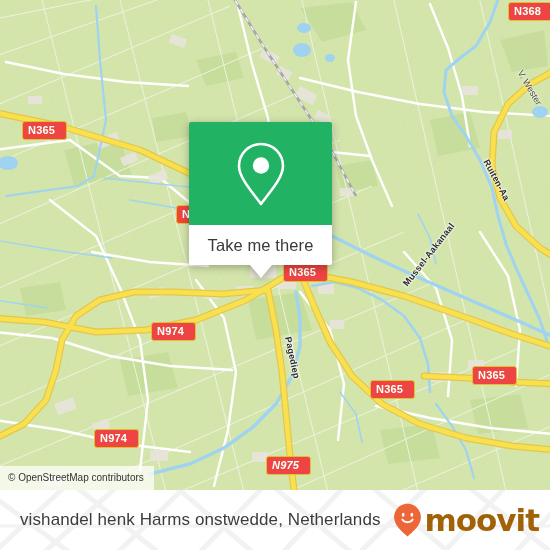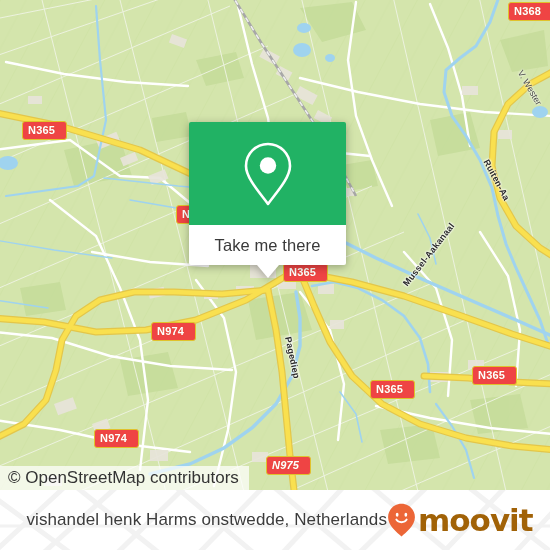--- a/index.html
+++ b/index.html
@@ -47,31 +47,31 @@
     font-size:9px;
     white-space:nowrap;
     text-shadow:0 0 2px #fff,0 0 3px #fff;
   }
 
   
   #attribution{
     position:absolute;left:0;top:466px;
     background:rgba(255,255,255,.72);
     color:#333;
-    font-size:17px;
+    font-size:10px;
     line-height:24px;
     height:24px;
     padding:0 10px 0 8px;
     white-space:nowrap;
     box-sizing:border-box;
   }
 
   
   #callout{
-    position:absolute;left:189px;top:122px;width:157px;
+    position:absolute;left:189px;top:122px;width:143px;
     filter:drop-shadow(0 2px 4px rgba(0,0,0,.30));
   }
   #callout-top{
     background:#21b264;height:103px;width:100%;
     display:flex;align-items:center;justify-content:center;
     border-radius:2px 2px 0 0;
   }
   #callout-bottom{
     background:#ffffff;height:40px;width:100%;
     display:flex;align-items:center;justify-content:center;
@@ -90,21 +90,21 @@
   }
 
   
   #footer{
     position:absolute;left:0;top:490px;width:550px;height:60px;
     background:#ffffff;overflow:hidden;
   }
   #footer-watermark{position:absolute;left:0;top:0;width:550px;height:60px;opacity:1;}
   #footer-inner{
     position:relative;width:100%;height:100%;
-    display:flex;align-items:center;justify-content:center;
+    display:flex;align-items:center;justify-content:space-between;
     padding:0 11px 0 20px;box-sizing:border-box;
   }
   #footer-title{
     color:#3c3c3c;font-size:17px;letter-spacing:.1px;white-space:nowrap;
   }
   #brand{display:flex;align-items:center;gap:2px;}
   #brand-mark{width:29px;height:34px;display:block;}
   #brand-text{
     color:#a16207;font-size:31px;font-weight:bold;letter-spacing:-1px;
     line-height:31px;font-family:"DejaVu Sans","Liberation Sans",sans-serif;

